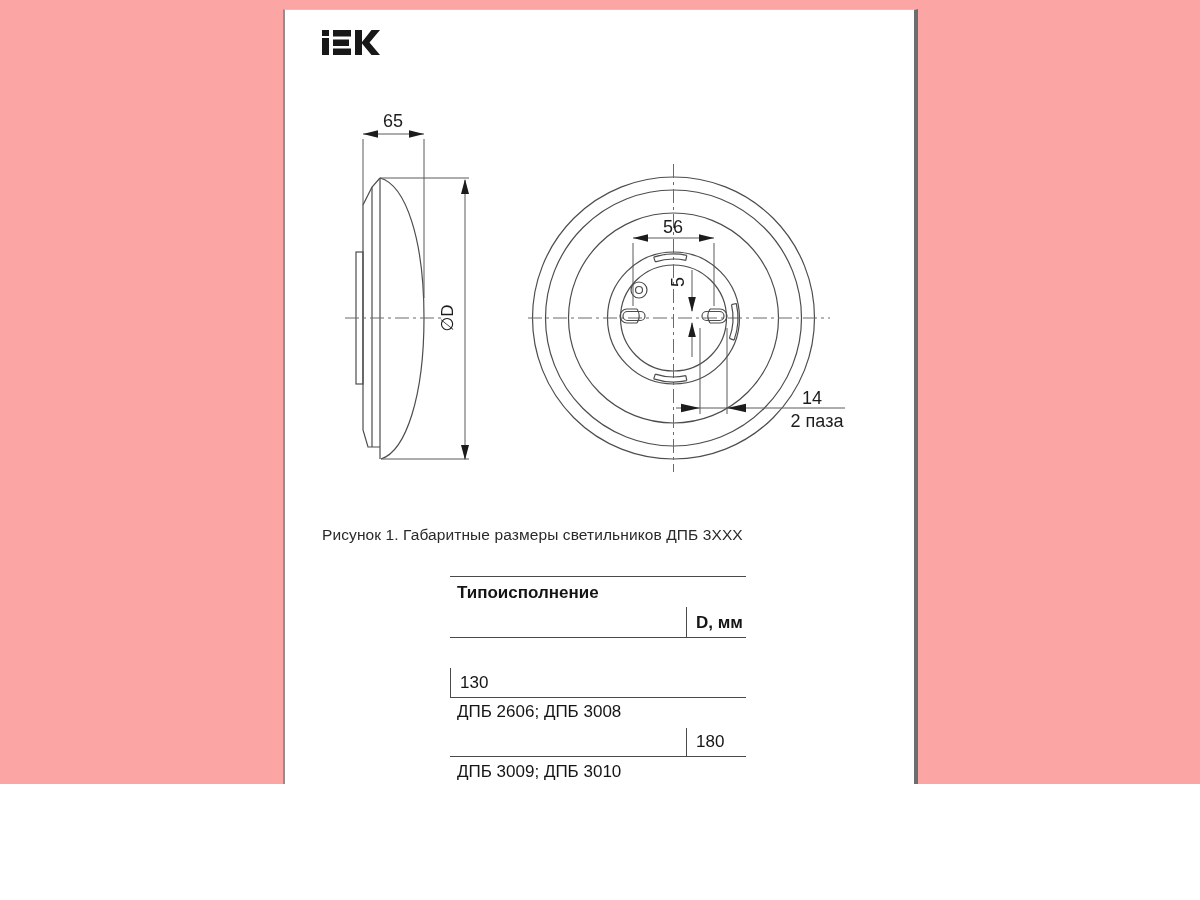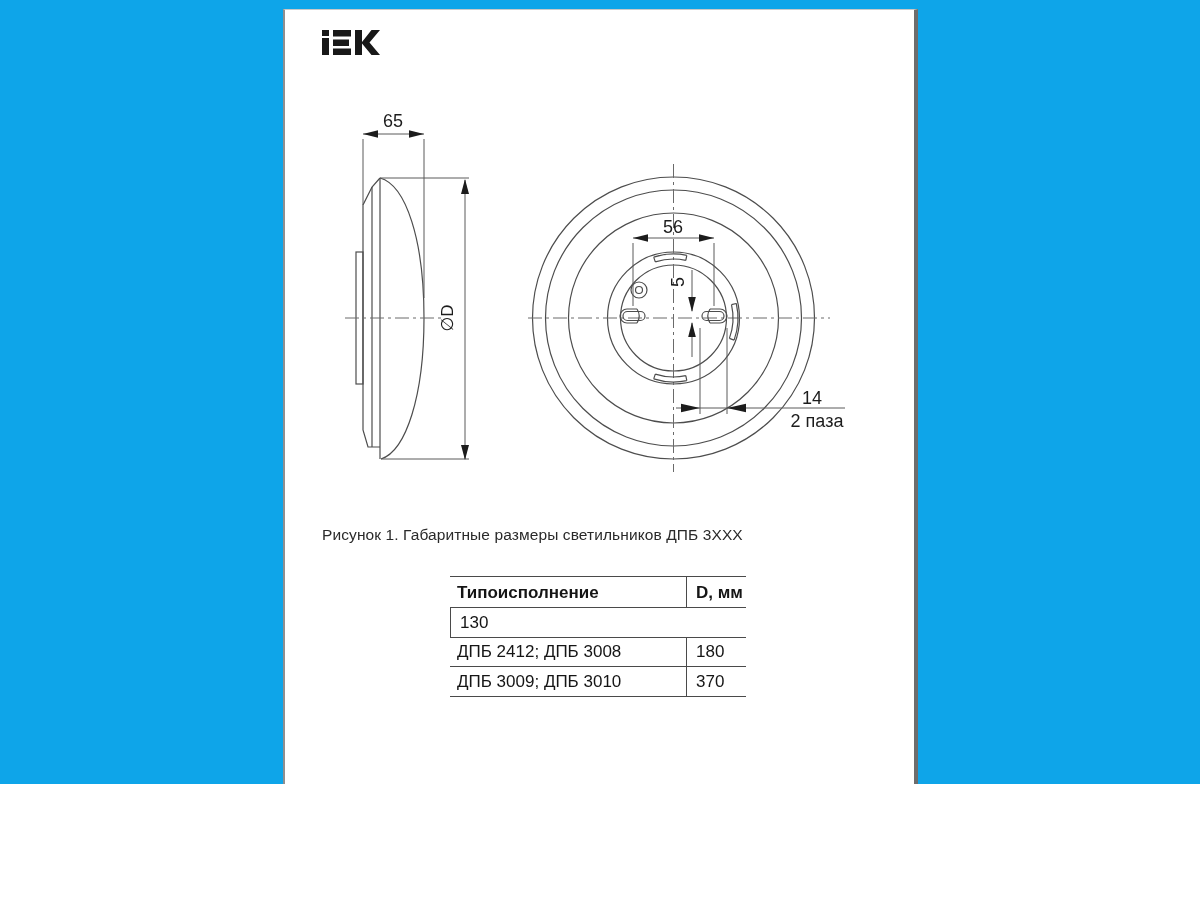--- a/index.html
+++ b/index.html
@@ -1,30 +1,30 @@
 <!DOCTYPE html>
 <html><head>
 <meta charset="utf-8">
 <style>
   html,body{margin:0;padding:0;background:#fff;}
-  .stage{position:relative;width:1200px;height:784px;background:#0ea5e9;overflow:hidden;
+  .stage{position:relative;width:1200px;height:784px;background:#fca5a5;overflow:hidden;
          font-family:"Liberation Sans", sans-serif;}
   .sheet{position:absolute;left:283px;top:9px;width:629px;height:883px;background:#fff;
          border-top:1px solid #c9c9c9;border-left:2px solid #8f8f8f;
          border-right:4px solid #6d6d6d;border-bottom:4px solid #6d6d6d;}
   .overlay{position:absolute;left:0;top:0;width:1200px;height:900px;pointer-events:none;}
   .logo{position:absolute;left:322px;top:29px;width:58px;height:28px;}
   .sr{position:absolute;width:1px;height:1px;overflow:hidden;clip:rect(0 0 0 0);white-space:nowrap;}
   .caption{position:absolute;left:322px;top:526px;font-size:15.5px;color:#2a2a2a;letter-spacing:.1px;}
   
   .dtable{position:absolute;left:450px;top:576px;width:296px;color:#151515;
           border-top:1px solid #4a4a4a;font-size:17px;}
   .tr{display:flex;border-bottom:1px solid #4a4a4a;}
   .c1{width:229px;padding:4.5px 0 4.5px 7px;line-height:19.5px;}
-  .c2{flex:1;border-left:1px solid #4a4a4a;padding:4.5px 0 4.5px 9px;line-height:19.5px;}
+  .c2{flex:1;border-left:1px solid #4a4a4a;padding:4.5px 0 4.5px 9px;line-height:19.5px;margin-top:30px;}
   .th .c1,.th .c2{line-height:21px;font-weight:bold;}
   
   .thin{stroke:#4d4d4d;stroke-width:1.2;fill:none;}
   .dim{stroke:#5a5a5a;stroke-width:1;fill:none;}
   .cl{stroke:#6a6a6a;stroke-width:1;fill:none;stroke-dasharray:14 4 3 4;}
   .arr{fill:#1c1c1c;stroke:none;}
   .dtxt{font-family:"Liberation Sans",sans-serif;font-size:18px;fill:#1c1c1c;}
   .dtxt2{font-family:"Liberation Sans",sans-serif;font-size:17px;fill:#1c1c1c;}
 </style>
 </head>
@@ -144,21 +144,21 @@
   <div class="dtable">
     <div class="tr th">
       <div class="c1">Типоисполнение</div>
       <div class="c2">D, мм</div>
     </div>
     <div class="tr">
       <div class="c2">130</div>
     </div>
     <div class="tr">
       <div class="c1">
-        <div>ДПБ 2412; ДПБ 3008</div>
+        <div>ДПБ 2606; ДПБ 3008</div>
       </div>
       <div class="c2">180</div>
     </div>
     <div class="tr">
       <div class="c1">
         <div>ДПБ 3009; ДПБ 3010</div>
       </div>
       <div class="c2">370</div>
     </div>
   </div>

